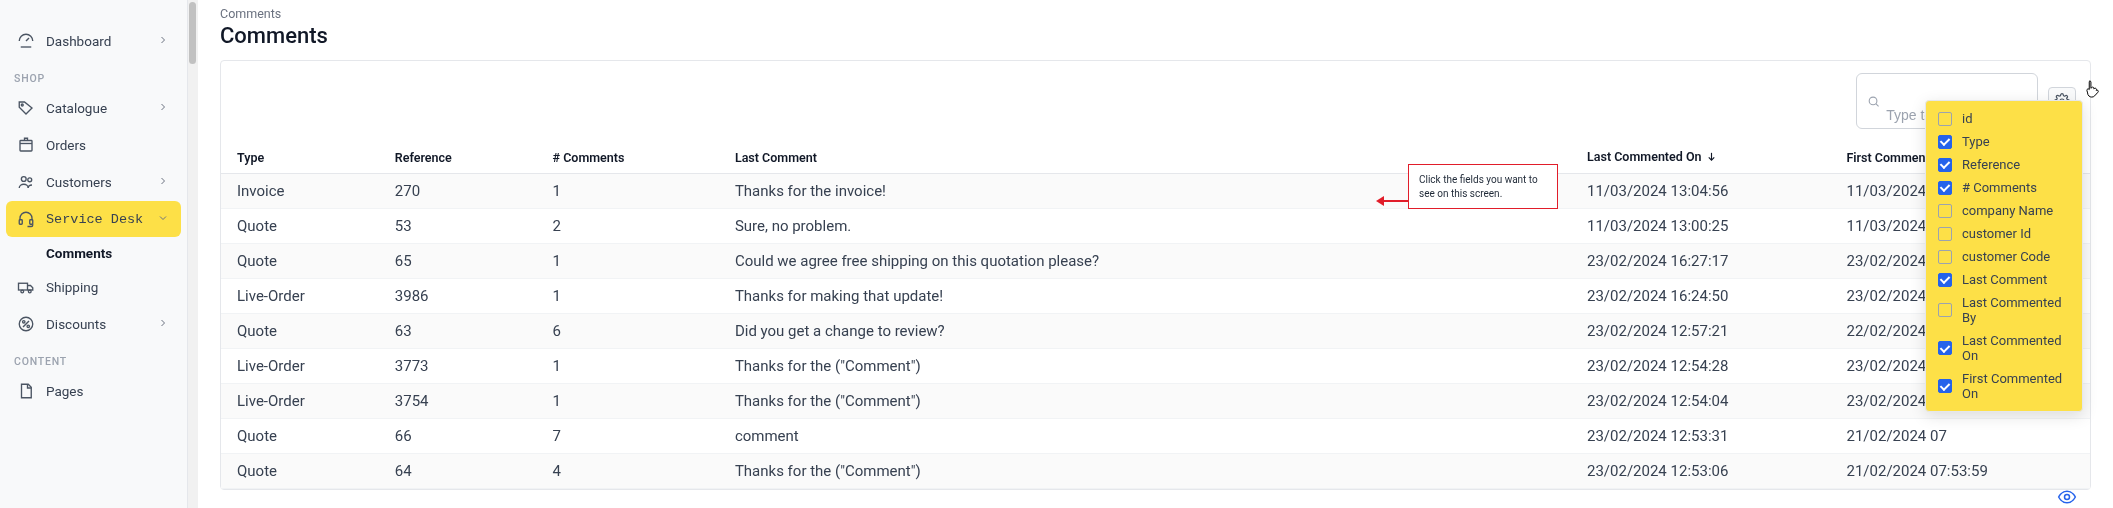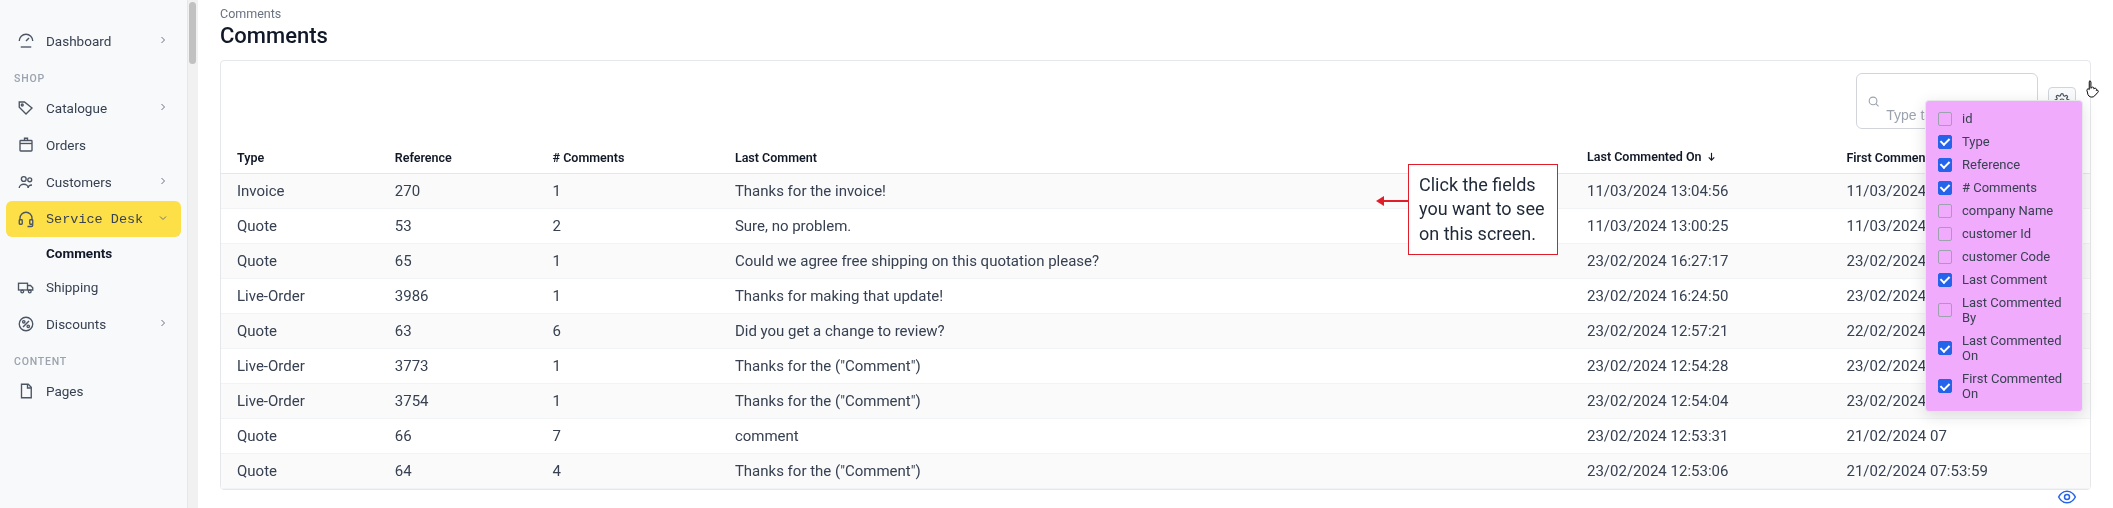--- a/index.html
+++ b/index.html
@@ -37,28 +37,28 @@
   th .sort { display: inline-block; margin-left: 4px; vertical-align: middle; }
   td { font-size: 15px; color: #374151; padding: 8px 16px; border-bottom: 1px solid #f1f3f5; }
   tbody tr:nth-child(odd) { background: #fafafa; }
   .col-type { width: 90px; }
   .col-ref { width: 90px; }
   .col-num { width: 104px; }
   .col-last { width: 486px; }
   .col-date { width: 148px; }
   
   
-  .popover { position: absolute; right: 30px; top: 100px; width: 158px; background: #f0abfc; border: 1px solid #e5e7eb; border-radius: 4px; box-shadow: 0 4px 16px rgba(0,0,0,.12); z-index: 40; padding: 6px 0; }
+  .popover { position: absolute; right: 30px; top: 100px; width: 158px; background: #fde047; border: 1px solid #e5e7eb; border-radius: 4px; box-shadow: 0 4px 16px rgba(0,0,0,.12); z-index: 40; padding: 6px 0; }
   .pop-item { display: flex; align-items: center; padding: 4px 12px; font-size: 13px; color: #374151; cursor: pointer; }
   .pop-item .cb { width: 14px; height: 14px; border: 1.5px solid #9ca3af; border-radius: 2px; margin-right: 10px; display: flex; align-items: center; justify-content: center; flex-shrink: 0; }
   .pop-item .cb.on { background: #2563eb; border-color: #2563eb; }
   .pop-item .cb.on::after { content: ""; width: 4px; height: 7px; border: solid #fff; border-width: 0 2px 2px 0; transform: rotate(45deg) translate(-0.5px,-0.5px); }
   
   
-  .callout { position: absolute; left: 1408px; top: 164px; width: 150px; border: 1.5px solid #e11d2a; background: #fff; padding: 8px 10px; font-size: 18px; line-height: 1.35; color: #1f2937; z-index: 60; }
+  .callout { position: absolute; left: 1408px; top: 164px; width: 150px; border: 1.5px solid #e11d2a; background: #fff; padding: 8px 10px; font-size: 10px; line-height: 1.35; color: #1f2937; z-index: 60; }
   .callout-arrow { position: absolute; left: 1376px; top: 200px; width: 36px; height: 2px; z-index: 60; }
   .callout-arrow::before { content: ""; position: absolute; right: 4px; top: 0; width: 30px; height: 1.5px; background: #e11d2a; }
   .callout-arrow::after { content: ""; position: absolute; left: 0; top: -4px; width: 0; height: 0; border-right: 8px solid #e11d2a; border-top: 5px solid transparent; border-bottom: 5px solid transparent; }
   
   .eye-btn { position: absolute; right: 36px; bottom: -2px; color: #2563eb; z-index: 30; }
 </style>
 </head>
 <body>
 
 <div class="app">

